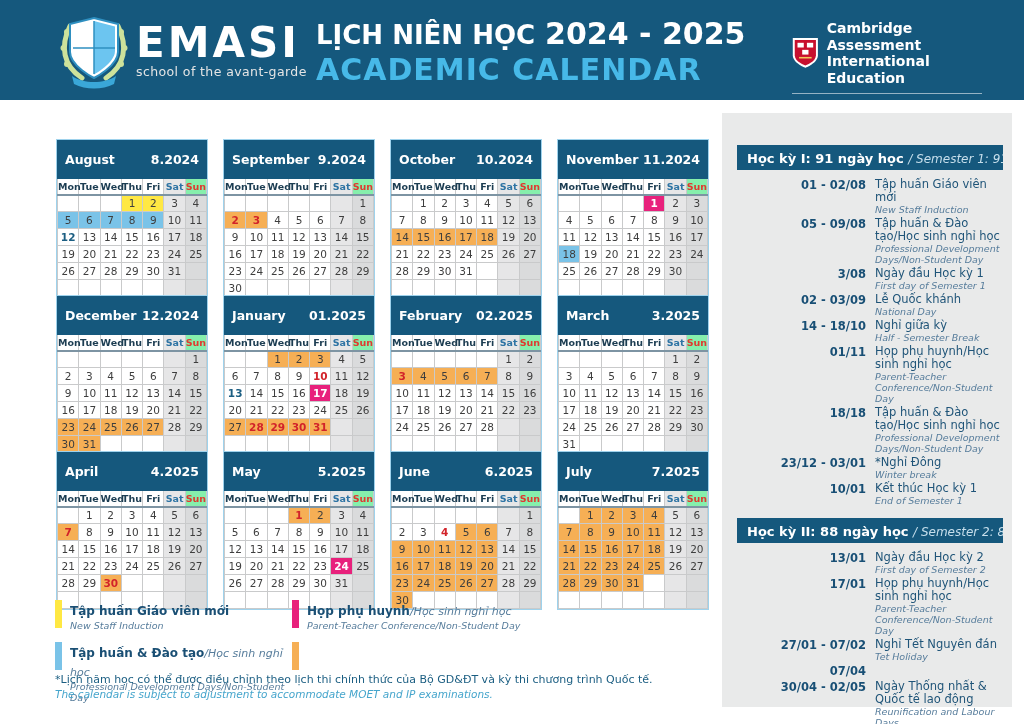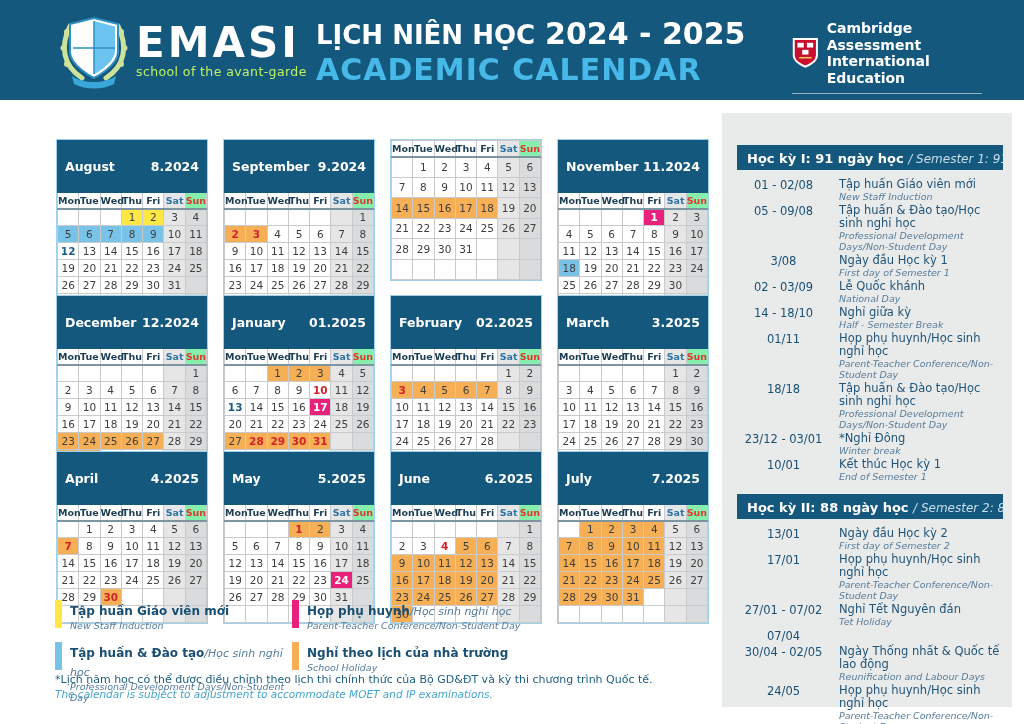--- a/index.html
+++ b/index.html
@@ -4,39 +4,39 @@
 <style>
   * { margin:0; padding:0; box-sizing:border-box; }
   body { font-family:"DejaVu Sans","Liberation Sans",sans-serif; background:#fff; }
   .page { position:relative; width:1024px; height:724px; background:#fff; overflow:hidden; }
 
   
   .header { position:absolute; left:0; top:0; width:1024px; height:100px; background:#15587D; }
   .logo-wrap { position:absolute; left:54px; top:8px; display:flex; align-items:center;justify-content:space-between; }
   .brand-text { margin-left:2px; }
   .brand-name { font-size:42px; font-weight:bold; color:#fff; letter-spacing:3px; line-height:46px; }
-  .brand-tag { font-size:12.5px; color:#bef264; letter-spacing:0.4px; margin-top:-2px; }
+  .brand-tag { font-size:12.5px; color:#e5e5e5; letter-spacing:0.4px; margin-top:-2px; }
   .center-title { position:absolute; left:316px; top:16px; width:400px; }
   .ct-line1 { color:#fff; white-space:nowrap; }
   .t-vn { font-size:26px; font-weight:600; margin-right:10px; }
   .t-years { font-size:30px; font-weight:800; }
   .ct-line2 { font-size:30px; font-weight:800; color:#47B9E8; letter-spacing:1px; margin-top:1px; }
   .cambridge { position:absolute; left:792px; top:20px; width:190px; color:#fff; }
   .cam-top { display:flex; align-items:center; gap:8px; }
   .cam-name { font-size:14px; font-weight:bold; line-height:16.5px; }
   .cam-divider { height:1px; background:rgba(255,255,255,0.55); margin:7px 0 6px 0; }
   .cam-school { font-size:13px; }
 
   
   .cal-grid { position:absolute; left:57px; top:140px; display:grid;
               grid-template-columns:repeat(4,150px); grid-template-rows:repeat(3,140px);
               column-gap:17px; row-gap:16px; }
   table.month { border-collapse:collapse; table-layout:fixed; width:150px; background:#fff;
                 outline:1px solid #9ED2EC; }
-  .mtitle th { background:#15587D; border:1px solid #15587D; height:22px; padding:18px 7px;
+  .mtitle th { background:#15587D; border:1px solid #15587D; height:22px; padding:11px 7px;
                font-size:12.5px; font-weight:bold; color:#fff; text-align:center; }
   .mname { float:left; }
   .mcode { float:right; }
   .mdays th { height:16px; font-size:9.5px; font-weight:bold; color:#1C3D52;
               border:1px solid #C9CACB; border-bottom:2px solid #7D94A3; background:#fff; }
   .mdays th.sat { color:#2E74A4; background:#E6E6E7; }
   .mdays th.sun { color:#DF3A30; background:#86efac; }
   td { height:17px; font-size:10.5px; text-align:center; color:#3E3E3E;
        border:1px solid #C9CACB; background:#fff; }
   td.sat { background:#E6E6E7; }
@@ -51,22 +51,22 @@
 
   
   .sidebar { position:absolute; left:722px; top:113px; width:290px; height:594px;
              background:#E9EAEA; padding:32px 9px 0 15px; }
   .sem-bar { background:#15587D; height:25px; line-height:25px; padding:0 10px;
              white-space:nowrap; overflow:hidden; }
   .sem-vn { font-size:13px; font-weight:bold; color:#fff; }
   .sem-en { font-size:12px; font-style:italic; color:#C7DFEC; }
   .sem-events { margin:8px 0 12px 0; }
   .event { display:flex; margin-bottom:2px; }
-  .ev-date { width:102px; text-align:center; padding-right:9px; font-size:11.5px; font-weight:normal;
-             color:#184F75; line-height:13px; padding-top:1px; flex-shrink:0; }
+  .ev-date { width:102px; text-align:right; padding-right:9px; font-size:11.5px; font-weight:bold;
+             color:#184F75; line-height:13px; padding-top:1px; flex-shrink:0;margin-left:36px; }
   .ev-text { flex:1; }
   .ev-vn { font-size:11.5px; color:#1F5478; line-height:13px; }
   .ev-en { font-size:9.5px; font-style:italic; color:#567C9B; line-height:11px; }
 
   
   .legend { position:absolute; left:55px; top:600px; width:655px; display:grid;
             grid-template-columns:237px 400px; grid-template-rows:repeat(2,auto);
             grid-auto-flow:column; row-gap:11px; }
   .lg-item { display:flex; }
   .swatch { width:7px; height:28px; margin-right:8px; flex-shrink:0; }
@@ -282,20 +282,26 @@
             <td></td>
             <td></td>
             <td></td>
             <td class="sat"></td>
             <td class="sun"></td>
           </tr>
         </tbody>
       </table>
       <table class="month">
         <thead>
+          <tr class="mtitle">
+            <th colspan="7">
+              <span class="mname">October</span>
+              <span class="mcode">10.2024</span>
+            </th>
+          </tr>
           <tr class="mdays">
             <th>Mon</th>
             <th>Tue</th>
             <th>Wed</th>
             <th>Thu</th>
             <th>Fri</th>
             <th class="sat">Sat</th>
             <th class="sun">Sun</th>
           </tr>
         </thead>
@@ -1163,24 +1169,20 @@
       </div>
       <div class="lg-item">
         <span class="swatch" style="background: rgb(232, 33, 124);"></span>
         <div class="lg-text">
           <div><span class="lg-bold">Họp phụ huynh</span><span class="lg-italic">/Học sinh nghỉ học</span></div>
           <div class="lg-en">Parent-Teacher Conference/Non-Student Day</div>
         </div>
       </div>
       <div class="lg-item">
         <span class="swatch" style="background: rgb(246, 175, 85);"></span>
-        <div class="lg-text">
-          <div><span class="lg-bold">Nghỉ theo lịch của nhà trường</span></div>
-          <div class="lg-en">School Holiday</div>
-        </div>
       </div>
     </div>
 
   <div class="footnote">
     <div class="fn-vn">*Lịch năm học có thể được điều chỉnh theo lịch thi chính thức của Bộ GD&amp;ĐT và kỳ thi chương trình Quốc tế.</div>
     <div class="fn-en">The calendar is subject to adjustment to accommodate MOET and IP examinations.</div>
   </div>
 
 </div>
 

